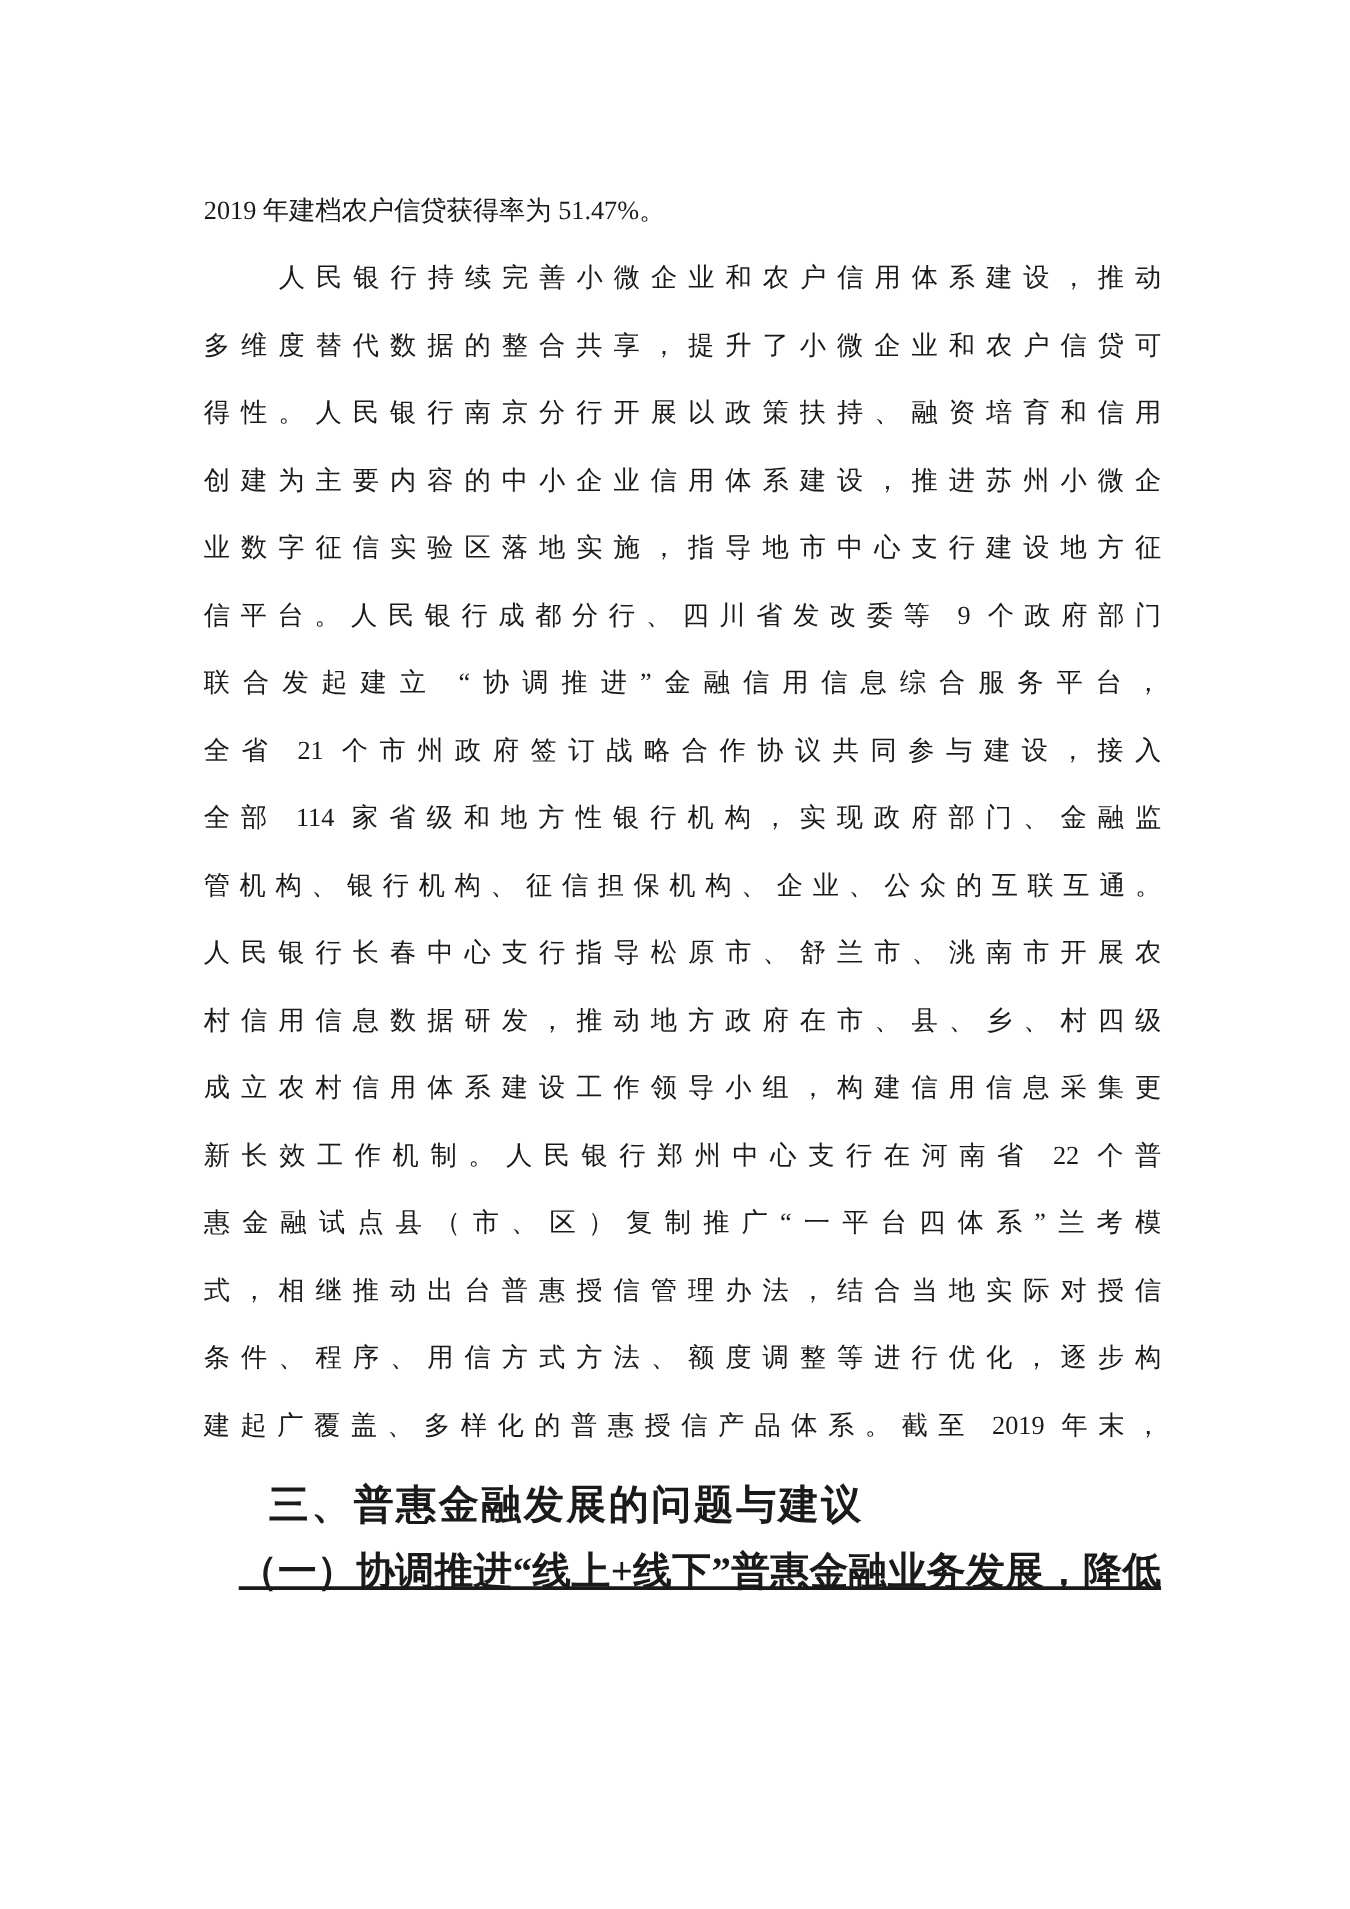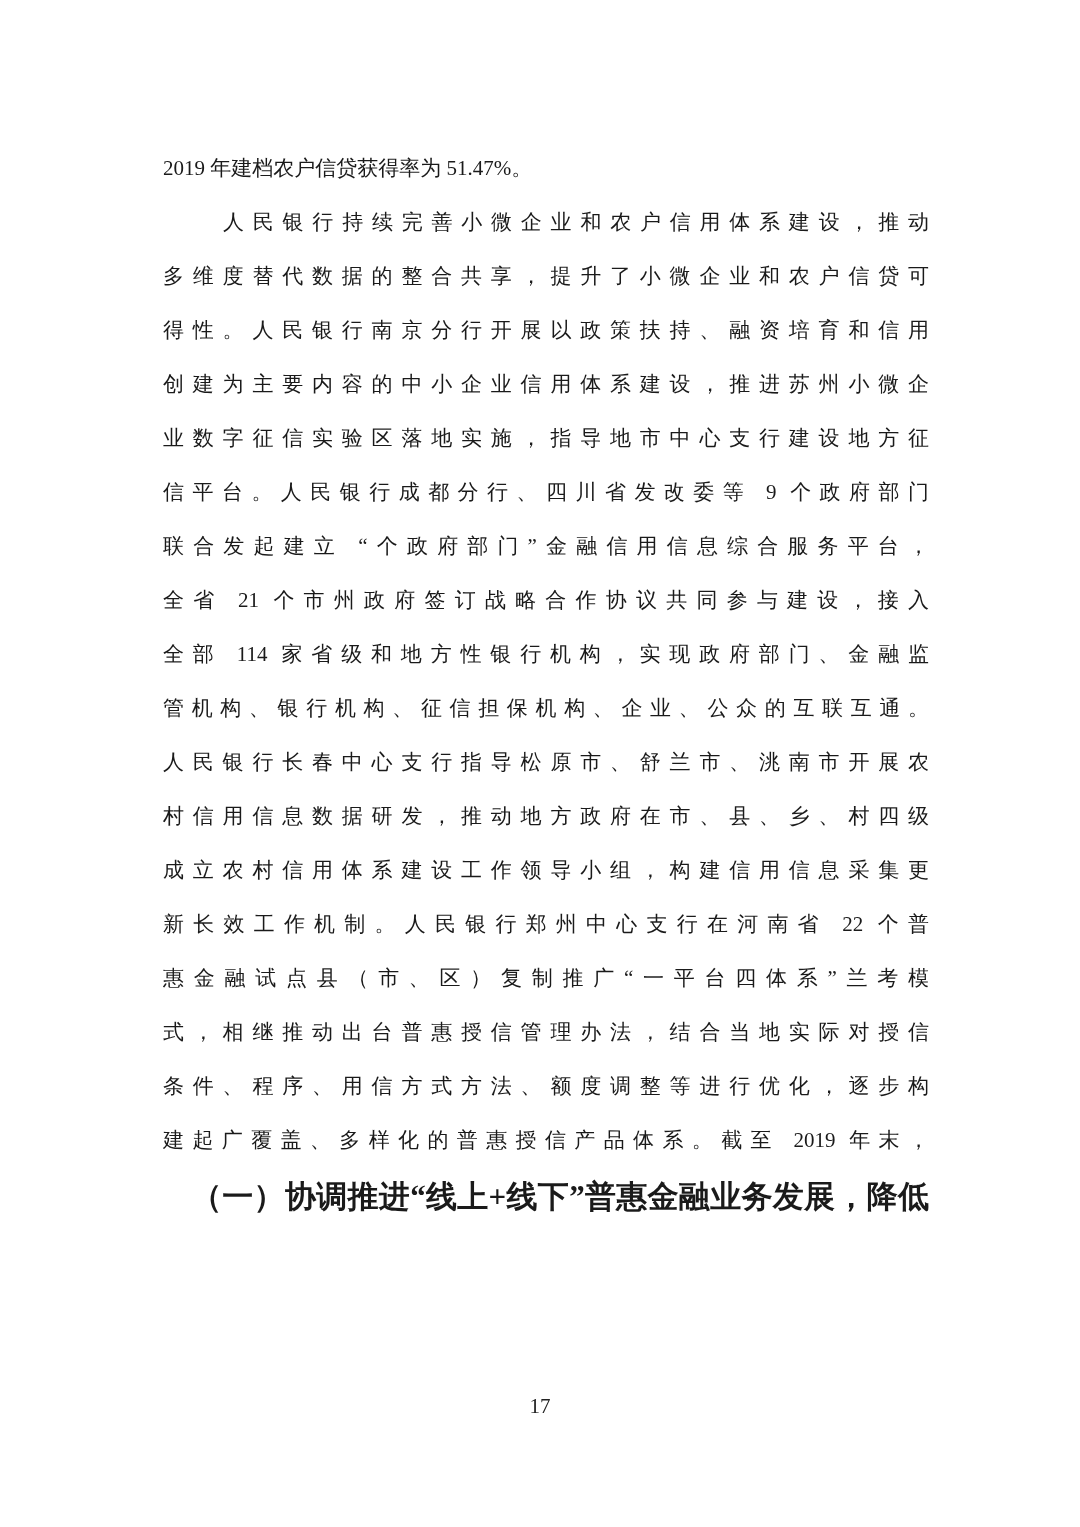--- a/index.html
+++ b/index.html
@@ -48,20 +48,21 @@
     text-indent: 52px;
     letter-spacing: 2px;
   }
   .subheading { margin-top: 6px; }
   .subheading .line {
     font-weight: 700;
     font-size: 31px;
     height: 48px;
     line-height: 48px;
     text-indent: 28px;
+    text-decoration: underline;
   }
   .page-number {
     position: absolute;
     left: 0;
     right: 0;
     top: 1394px;
     text-align: center;
     font-size: 21px;
     color: #222222;
   }
@@ -74,31 +75,33 @@
       <div class="paragraph body">
         <div class="line">2019 年建档农户信贷获得率为 51.47%。</div>
       </div>
       <div class="paragraph body">
         <div class="line fill indent">人民银行持续完善小微企业和农户信用体系建设，推动</div>
         <div class="line fill">多维度替代数据的整合共享，提升了小微企业和农户信贷可</div>
         <div class="line fill">得性。人民银行南京分行开展以政策扶持、融资培育和信用</div>
         <div class="line fill">创建为主要内容的中小企业信用体系建设，推进苏州小微企</div>
         <div class="line fill">业数字征信实验区落地实施，指导地市中心支行建设地方征</div>
         <div class="line fill">信平台。人民银行成都分行、四川省发改委等 9 个政府部门</div>
-        <div class="line fill">联合发起建立 “个政府部门”金融信用信息综合服务平台，</div>
+        <div class="line fill">联合发起建立 “协调推进”金融信用信息综合服务平台，</div>
         <div class="line fill">全省 21 个市州政府签订战略合作协议共同参与建设，接入</div>
         <div class="line fill">全部 114 家省级和地方性银行机构，实现政府部门、金融监</div>
         <div class="line fill">管机构、银行机构、征信担保机构、企业、公众的互联互通。</div>
         <div class="line fill">人民银行长春中心支行指导松原市、舒兰市、洮南市开展农</div>
         <div class="line fill">村信用信息数据研发，推动地方政府在市、县、乡、村四级</div>
         <div class="line fill">成立农村信用体系建设工作领导小组，构建信用信息采集更</div>
         <div class="line fill">新长效工作机制。人民银行郑州中心支行在河南省 22 个普</div>
         <div class="line fill">惠金融试点县（市、区）复制推广“一平台四体系”兰考模</div>
         <div class="line fill">式，相继推动出台普惠授信管理办法，结合当地实际对授信</div>
         <div class="line fill">条件、程序、用信方式方法、额度调整等进行优化，逐步构</div>
         <div class="line fill">建起广覆盖、多样化的普惠授信产品体系。截至 2019 年末，</div>
       </div>
+      <div class="paragraph heading">
+        <div class="line">三、普惠金融发展的问题与建议</div>
+      </div>
       <div class="paragraph subheading">
         <div class="line fill">（一）协调推进“线上+线下”普惠金融业务发展，降低</div>
       </div>
     </div>
-  <div class="page-number">17</div>
 </div>
 
 </body></html>

